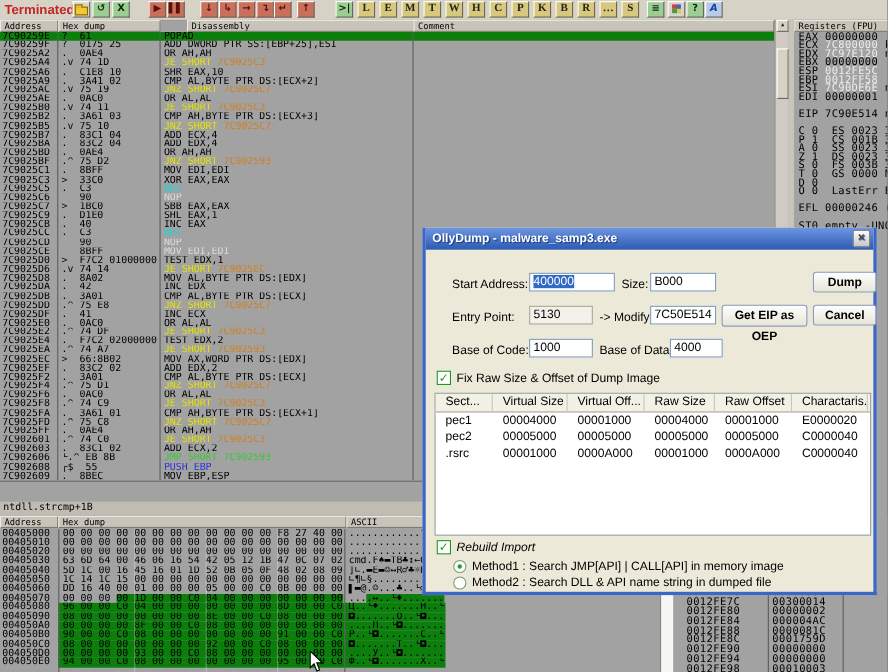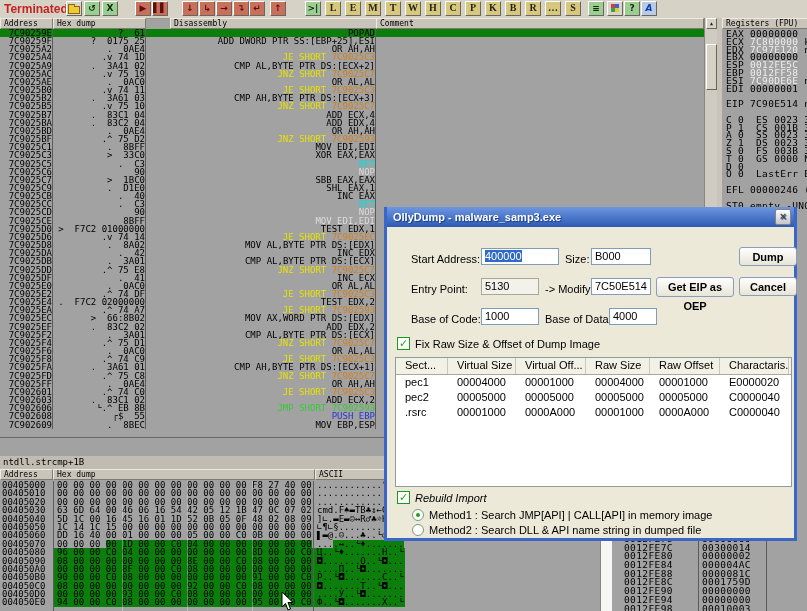--- a/index.html
+++ b/index.html
@@ -21,21 +21,21 @@
   .folder-shape{display:block;width:10px;height:6px;background:#F0C838;border:1px solid #8A6A00;margin:4px auto 0;position:relative;}
   .folder-shape::before{content:"";position:absolute;top:-3px;left:-1px;width:5px;height:2px;background:#F0C838;border:1px solid #8A6A00;border-bottom:none;}
   .colors-shape{display:block;width:8px;height:8px;margin:2px auto 0;
       background:linear-gradient(90deg,#D04040 50%,#4060D0 50%) top/8px 4px no-repeat,
                  linear-gradient(90deg,#40A040 50%,#D0D040 50%) bottom/8px 4px no-repeat;}
   
   .hdr{position:absolute;height:11px;background:#C8C4BA;box-sizing:border-box;
        border:1px solid;border-color:#ECEAE4 #7E7A72 #7E7A72 #ECEAE4;
        font:8px "DejaVu Sans Mono",monospace;line-height:9px;color:#000;padding-left:3px;overflow:hidden;}
   
-  #disasm{position:absolute;left:0;top:29px;width:704px;height:408px;overflow:hidden;background:#A2A2A2;text-align:right;}
+  #disasm{position:absolute;left:0;top:29px;width:704px;height:408px;overflow:hidden;background:#A2A2A2;}
   .drow{display:flex;height:8.16px;line-height:8.16px;font-size:9px;white-space:pre;color:#000;}
   .drow span{overflow:hidden;}
   .da{width:53px;flex:none;padding-left:2px;border-right:1px solid #5C5C5C;box-sizing:border-box;}
   .dh{width:93px;flex:none;padding-left:3px;border-right:1px solid #5C5C5C;box-sizing:border-box;}
   .dd{width:230px;flex:none;padding-left:3px;border-right:1px solid #5C5C5C;box-sizing:border-box;}
   .dc{flex:1;}
   .drow.sel{background:#0C7E0C;}
   .c-j{color:#E6E200;} .tgt-o{color:#D08020;}
   .c-ret{color:#00E0E0;} .c-dim{color:#DCDCDC;}
   .c-jg{color:#38C838;} .tgt-g{color:#38C838;} .c-push{color:#2834D8;}
@@ -112,20 +112,21 @@
   <div class="hdr" style="left:0;top:18px;width:53px;">Address</div>
   <div class="hdr" style="left:53px;top:18px;width:93px;">Hex dump</div>
   <div class="hdr" style="left:146px;top:18px;width:230px;margin-left:24px;">Disassembly</div>
   <div class="hdr" style="left:376px;top:18px;width:328px;">Comment</div>
 
   <div id="disasm">
       <div class="drow sel"><span class="da">7C90259E</span><span class="dh">?  61</span><span class="dd c-k">POPAD</span><span class="dc"></span></div>
       <div class="drow"><span class="da">7C90259F</span><span class="dh">?  0175 25</span><span class="dd c-k">ADD DWORD PTR SS:[EBP+25],ESI</span><span class="dc"></span></div>
       <div class="drow"><span class="da">7C9025A2</span><span class="dh">.  0AE4</span><span class="dd c-k">OR AH,AH</span><span class="dc"></span></div>
       <div class="drow"><span class="da">7C9025A4</span><span class="dh">.v 74 1D</span><span class="dd c-j">JE SHORT <span class="tgt-o">7C9025C3</span></span><span class="dc"></span></div>
+      <div class="drow"><span class="da">7C9025A6</span><span class="dh">.  C1E8 10</span><span class="dd c-k">SHR EAX,10</span><span class="dc"></span></div>
       <div class="drow"><span class="da">7C9025A9</span><span class="dh">.  3A41 02</span><span class="dd c-k">CMP AL,BYTE PTR DS:[ECX+2]</span><span class="dc"></span></div>
       <div class="drow"><span class="da">7C9025AC</span><span class="dh">.v 75 19</span><span class="dd c-j">JNZ SHORT <span class="tgt-o">7C9025C7</span></span><span class="dc"></span></div>
       <div class="drow"><span class="da">7C9025AE</span><span class="dh">.  0AC0</span><span class="dd c-k">OR AL,AL</span><span class="dc"></span></div>
       <div class="drow"><span class="da">7C9025B0</span><span class="dh">.v 74 11</span><span class="dd c-j">JE SHORT <span class="tgt-o">7C9025C3</span></span><span class="dc"></span></div>
       <div class="drow"><span class="da">7C9025B2</span><span class="dh">.  3A61 03</span><span class="dd c-k">CMP AH,BYTE PTR DS:[ECX+3]</span><span class="dc"></span></div>
       <div class="drow"><span class="da">7C9025B5</span><span class="dh">.v 75 10</span><span class="dd c-j">JNZ SHORT <span class="tgt-o">7C9025C7</span></span><span class="dc"></span></div>
       <div class="drow"><span class="da">7C9025B7</span><span class="dh">.  83C1 04</span><span class="dd c-k">ADD ECX,4</span><span class="dc"></span></div>
       <div class="drow"><span class="da">7C9025BA</span><span class="dh">.  83C2 04</span><span class="dd c-k">ADD EDX,4</span><span class="dc"></span></div>
       <div class="drow"><span class="da">7C9025BD</span><span class="dh">.  0AE4</span><span class="dd c-k">OR AH,AH</span><span class="dc"></span></div>
       <div class="drow"><span class="da">7C9025BF</span><span class="dh">.^ 75 D2</span><span class="dd c-j">JNZ SHORT <span class="tgt-o">7C902593</span></span><span class="dc"></span></div>

